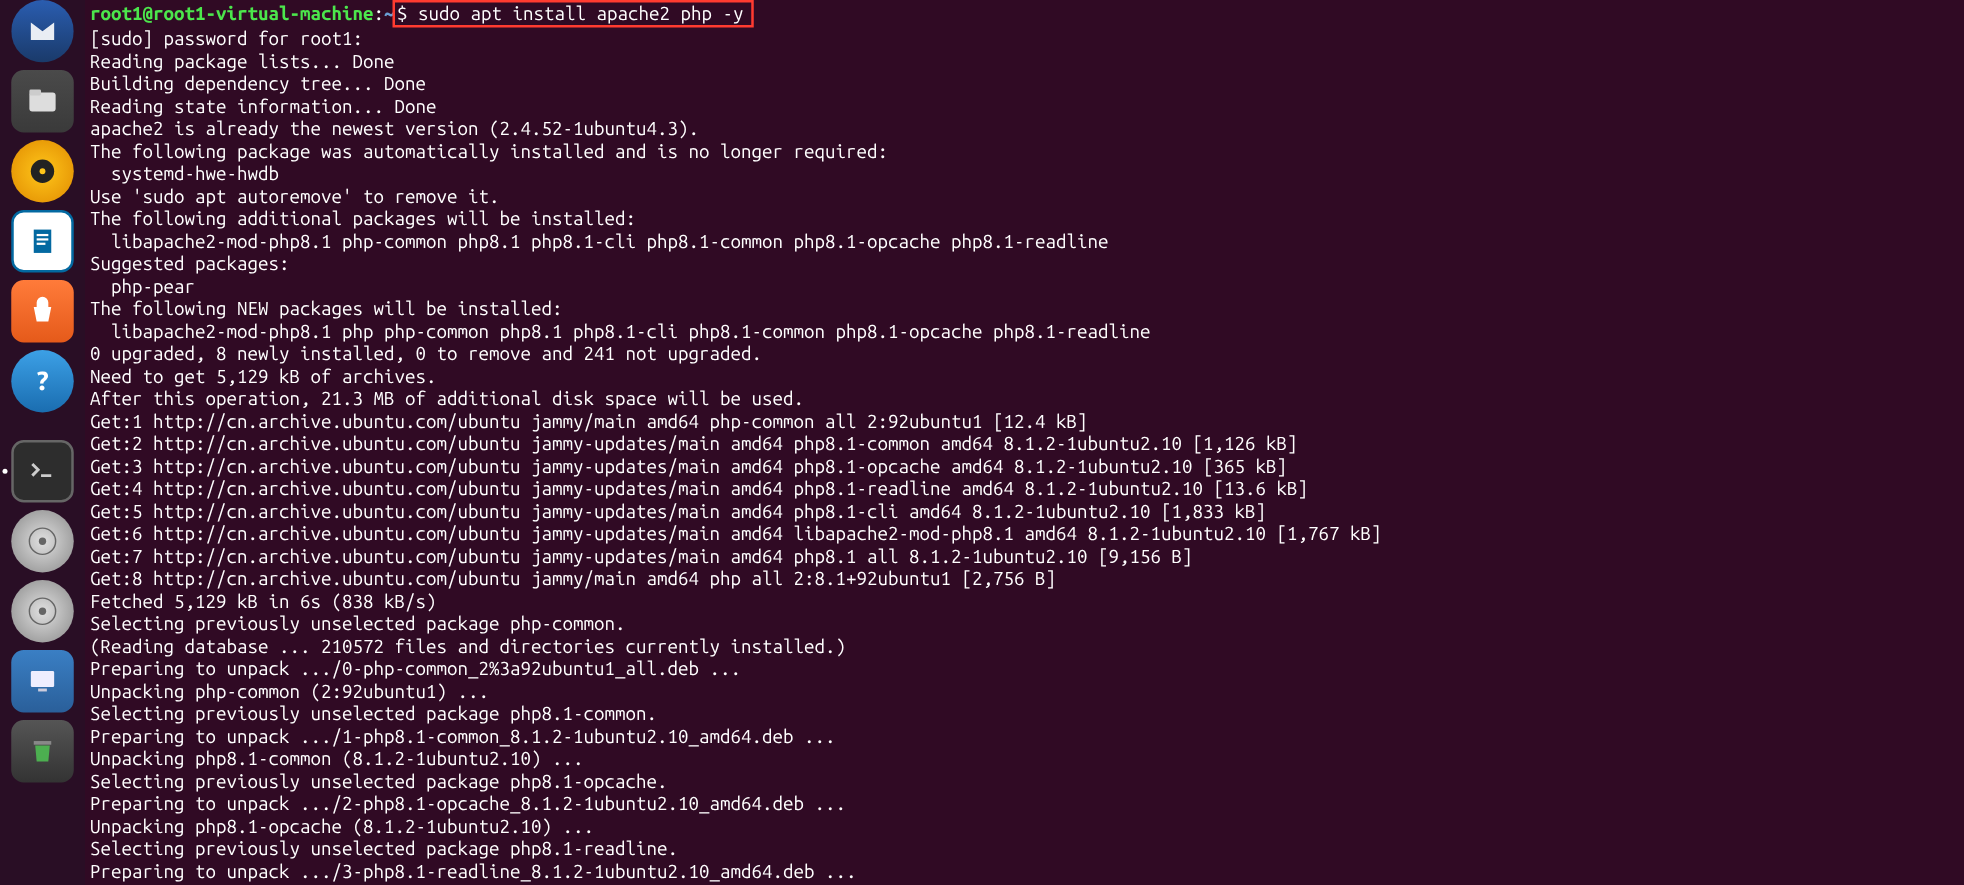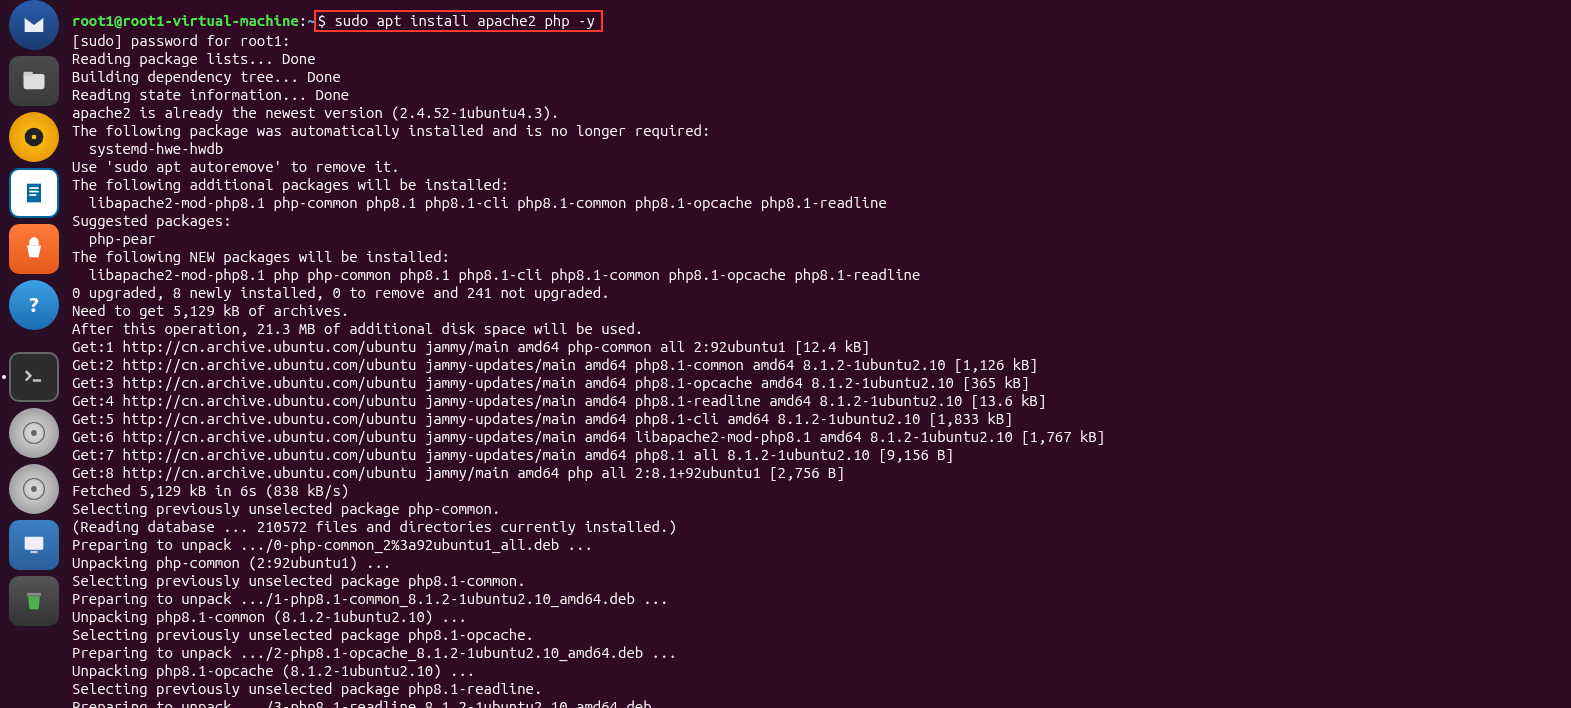--- a/index.html
+++ b/index.html
@@ -53,21 +53,21 @@
   .terminal-icon { background: #2d2d2d; border: 2px solid #666; }
   .disk1, .disk2 { background: radial-gradient(#e0e0e0,#888); border-radius: 50%; }
   .remmina { background: linear-gradient(#3a7fc4,#2a5f9a); }
   .trash { background: linear-gradient(#555,#333); }
   .launcher svg { width: 28px; height: 28px; }
   .spacer { flex: 0 0 10px; }
 
   .terminal {
     flex: 1;
     background: #300a24;
-    padding: 10px 4px;
+    padding: 0 4px;
     white-space: pre;
     overflow: hidden;
   }
   .term-line { display: block; }
   .green { color: #4CE64C; font-weight: bold; }
   .blue { color: #6a9fd4; font-weight: bold; }
   .white { color: #ffffff; }
   .prompt-dollar { color: #ffffff; }
   .cmd-box {
     border: 2px solid #ff3b30;

